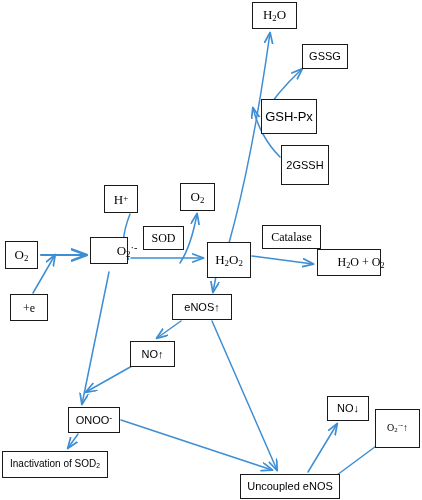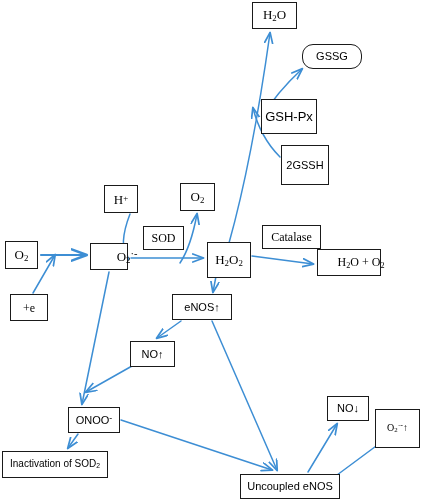--- a/index.html
+++ b/index.html
@@ -80,21 +80,21 @@
       </g>
   </svg>
 
   <div id="nodes-group">
       <div class="node serif" style="left: 5px; top: 241px; width: 33px; height: 28px; font-size: 13px; border-color: rgb(26, 26, 26);">
         <span class="lbl">O<sub>2</sub></span>
       </div>
       <div class="node serif" style="left: 10px; top: 294px; width: 38px; height: 27px; font-size: 12px; border-color: rgb(26, 26, 26);">
         <span class="lbl">+e</span>
       </div>
-      <div class="node serif" style="left: 90px; top: 243px; width: 38px; height: 27px; font-size: 13px; border-color: rgb(26, 26, 26); padding-left: 36px;">
+      <div class="node serif" style="left: 90px; top: 237px; width: 38px; height: 27px; font-size: 13px; border-color: rgb(26, 26, 26); padding-left: 36px;">
         <span class="lbl">O<sub>2</sub><span class="dot">·-</span></span>
       </div>
       <div class="node serif" style="left: 104px; top: 185px; width: 34px; height: 28px; font-size: 13px; border-color: rgb(26, 26, 26);">
         <span class="lbl">H<sup>+</sup></span>
       </div>
       <div class="node serif" style="left: 143px; top: 226px; width: 41px; height: 24px; font-size: 12px; border-color: rgb(26, 26, 26);">
         <span class="lbl">SOD</span>
       </div>
       <div class="node serif" style="left: 180px; top: 183px; width: 35px; height: 28px; font-size: 13px; border-color: rgb(26, 26, 26);">
         <span class="lbl">O<sub>2</sub></span>
@@ -104,21 +104,21 @@
       </div>
       <div class="node serif" style="left: 262px; top: 225px; width: 59px; height: 24px; font-size: 12px; border-color: rgb(26, 26, 26); align-items: center;">
         <span class="lbl">Catalase</span>
       </div>
       <div class="node serif" style="left: 317px; top: 249px; width: 64px; height: 27px; font-size: 12px; border-color: rgb(26, 26, 26); padding-left: 24px;">
         <span class="lbl">H<sub>2</sub>O + O<sub>2</sub></span>
       </div>
       <div class="node serif" style="left: 252px; top: 2px; width: 45px; height: 27px; font-size: 13px; border-color: rgb(26, 26, 26);">
         <span class="lbl">H<sub>2</sub>O</span>
       </div>
-      <div class="node sans" style="left: 302px; top: 44px; width: 60px; height: 25px; font-size: 11px; border-color: rgb(26, 26, 26); border-radius: 11px;">
+      <div class="node sans" style="left: 302px; top: 44px; width: 46px; height: 25px; font-size: 11px; border-color: rgb(26, 26, 26);">
         <span class="lbl">GSSG</span>
       </div>
       <div class="node sans" style="left: 261px; top: 99px; width: 56px; height: 35px; font-size: 13px; border-color: rgb(26, 26, 26);">
         <span class="lbl">GSH-Px</span>
       </div>
       <div class="node sans" style="left: 281px; top: 145px; width: 48px; height: 40px; font-size: 11px; border-color: rgb(26, 26, 26);">
         <span class="lbl">2GSSH</span>
       </div>
       <div class="node sans" style="left: 172px; top: 294px; width: 60px; height: 26px; font-size: 11px; border-color: rgb(26, 26, 26);">
         <span class="lbl">eNOS↑</span>

